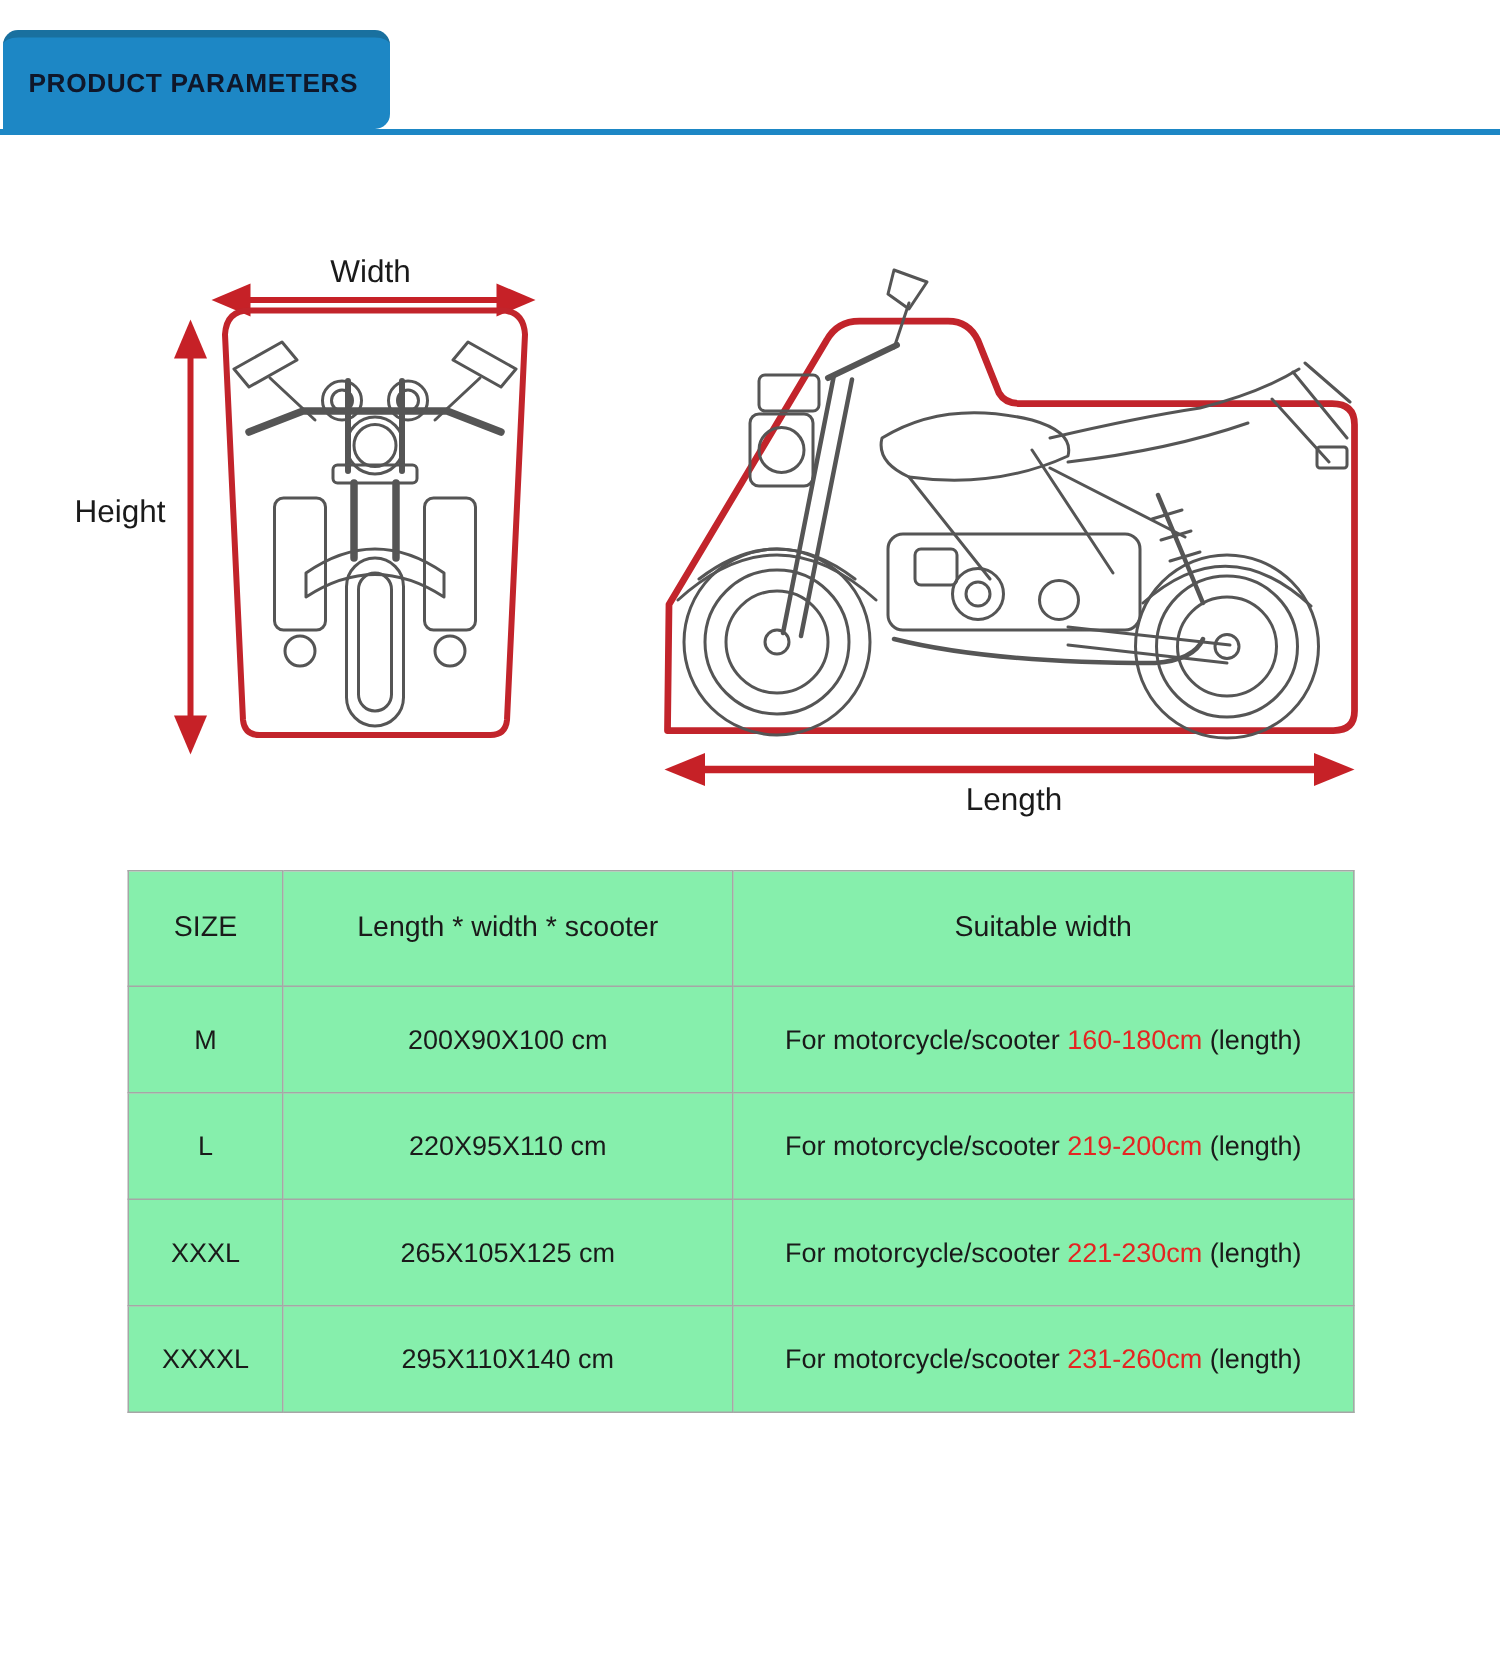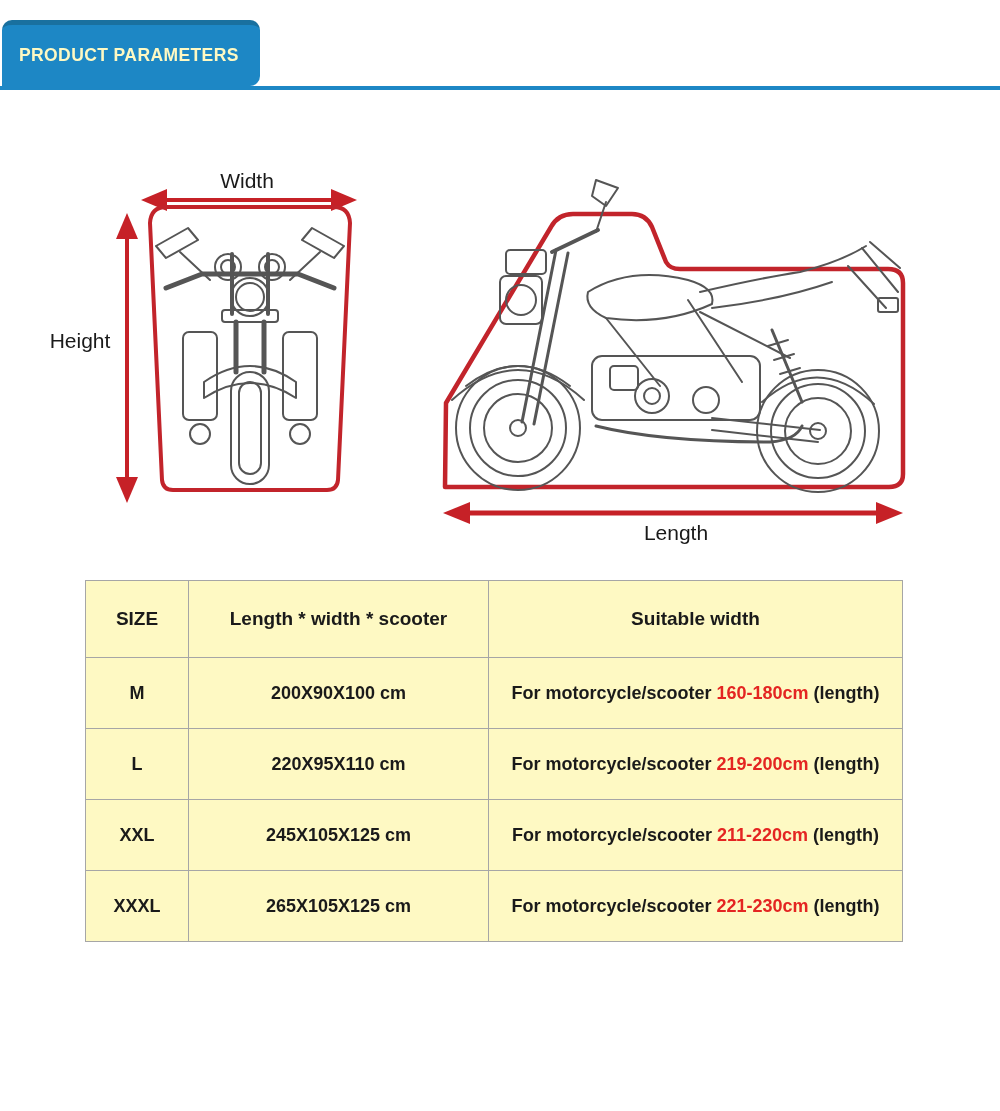--- a/index.html
+++ b/index.html
@@ -21,21 +21,21 @@
     position: absolute; left: 2px; top: 20px;
     width: 258px; height: 66px;
     background: #1d87c5;
     border-top: 5px solid #19709f;
     border-radius: 10px 10px 10px 0;
     box-sizing: border-box;
     display: flex; align-items: center;
     padding-left: 17px;
   }
   .header-tab .title {
-    color: #fef9c3;
+    color: #0f172a;
     font-size: 17.5px;
     font-weight: bold;
     letter-spacing: 0.4px;
   }
   
   .diagram-svg {
     position: absolute; left: 0; top: 150px;
     width: 1000px; height: 410px;
   }
   .dim-label {
@@ -46,22 +46,22 @@
   table.size-table {
     position: absolute; left: 85px; top: 580px;
     border-collapse: collapse;
     table-layout: fixed;
     width: 817px;
   }
   .size-table th, .size-table td {
     border: 1px solid #a6a6a6;
     text-align: center;
     vertical-align: middle;
-    font-weight: bold;
-    background: #fef9c3;
+    font-weight: normal;
+    background: #86efac;
   }
   .size-table th { height: 74px; font-size: 19px; }
   .size-table td { height: 68px; font-size: 18px; }
   .col-size  { width: 103px; }
   .col-dims  { width: 300px; }
   .col-suit  { width: 414px; }
   .size-table td.suit { font-size: 18px; }
   .range-red { color: #e42522; }
 </style>
 </head>
@@ -201,31 +201,31 @@
     <tr>
       <td>L</td>
       <td>220X95X110 cm</td>
       <td class="suit">
         <span>For motorcycle/scooter</span>
         <span class="range-red">219-200cm</span>
         <span>(length)</span>
       </td>
     </tr>
     <tr>
-      <td>XXL</td>
-      <td>245X105X125 cm</td>
-      <td class="suit">
-        <span>For motorcycle/scooter</span>
-        <span class="range-red">211-220cm</span>
-        <span>(length)</span>
-      </td>
-    </tr>
-    <tr>
       <td>XXXL</td>
       <td>265X105X125 cm</td>
       <td class="suit">
         <span>For motorcycle/scooter</span>
         <span class="range-red">221-230cm</span>
         <span>(length)</span>
       </td>
     </tr>
+    <tr>
+      <td>XXXXL</td>
+      <td>295X110X140 cm</td>
+      <td class="suit">
+        <span>For motorcycle/scooter</span>
+        <span class="range-red">231-260cm</span>
+        <span>(length)</span>
+      </td>
+    </tr>
   </tbody>
 </table>
 
 </body></html>

